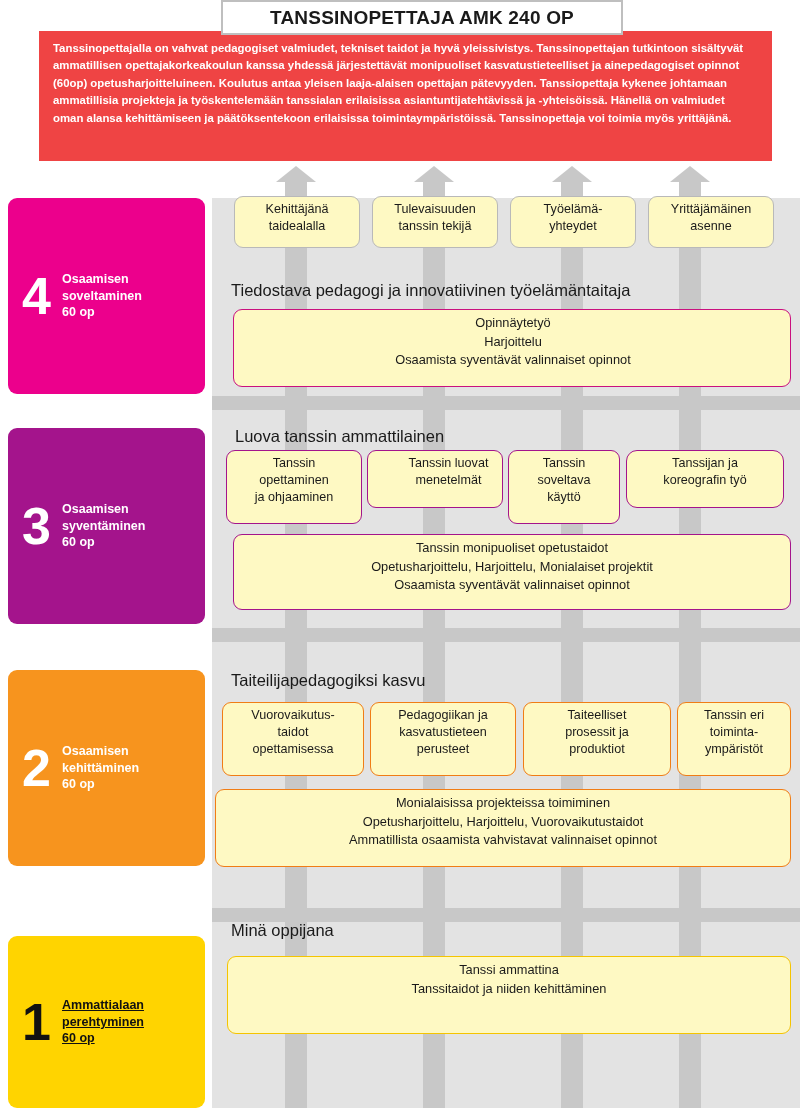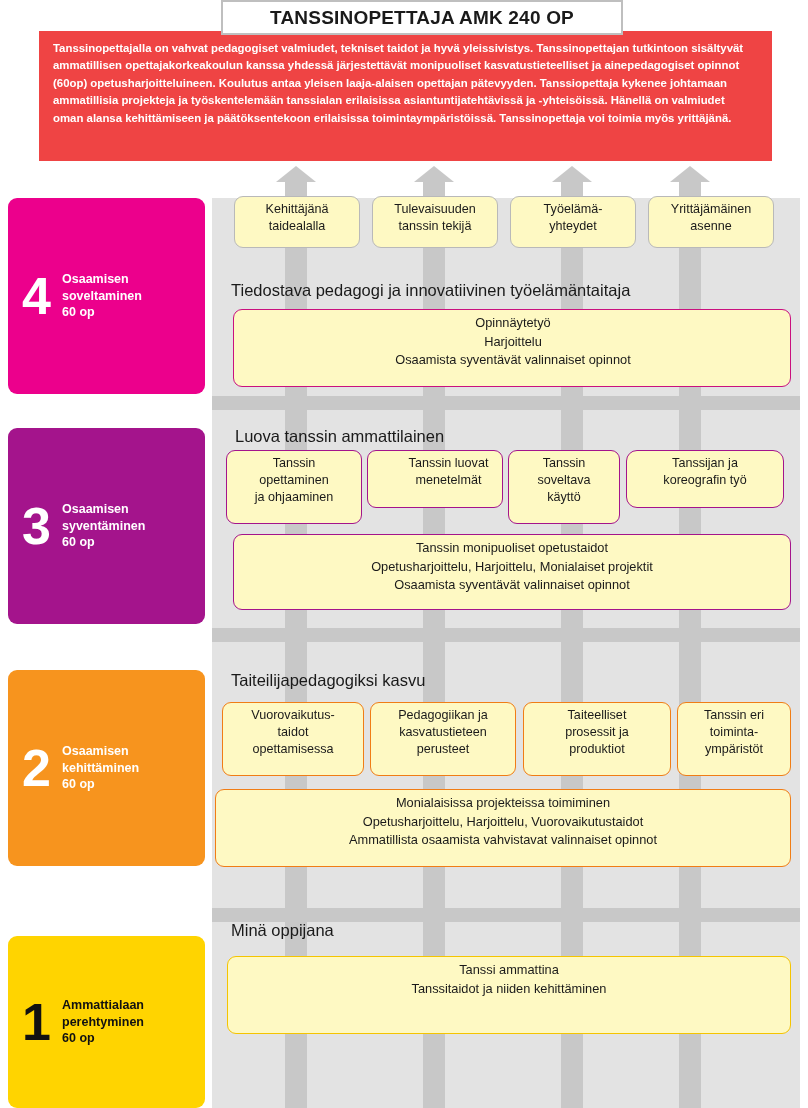--- a/index.html
+++ b/index.html
@@ -291,21 +291,21 @@
 Ammatillista osaamista vahvistavat valinnaiset opinnot</span>
   </div>
   <div class="card b-orange" style="left:677px; top:702px; width:114px; height:74px;">
     <span class="ct">Tanssin eri
 toiminta-
 ympäristöt</span>
   </div>
 
   <div class="level" style="left:8px; top:936px; width:197px; height:172px; background:#ffd400;">
     <div class="num" style="color:#111111;">1</div>
-    <div class="lbl" style="white-space:pre-line; color:#111111;">Ammattialaan
+    <div class="lbl" style="white-space:pre-line; color:#111111;text-decoration:underline;">Ammattialaan
 perehtyminen
 60 op</div>
   </div>
   <div class="sec-head" style="left:231px; top:921px; width:560px;">Minä oppijana</div>
   <div class="card wide b-yellow" style="left:227px; top:956px; width:564px; height:78px;">
     <span class="ct">Tanssi ammattina
 Tanssitaidot ja niiden kehittäminen</span>
   </div>
 
 </div>

